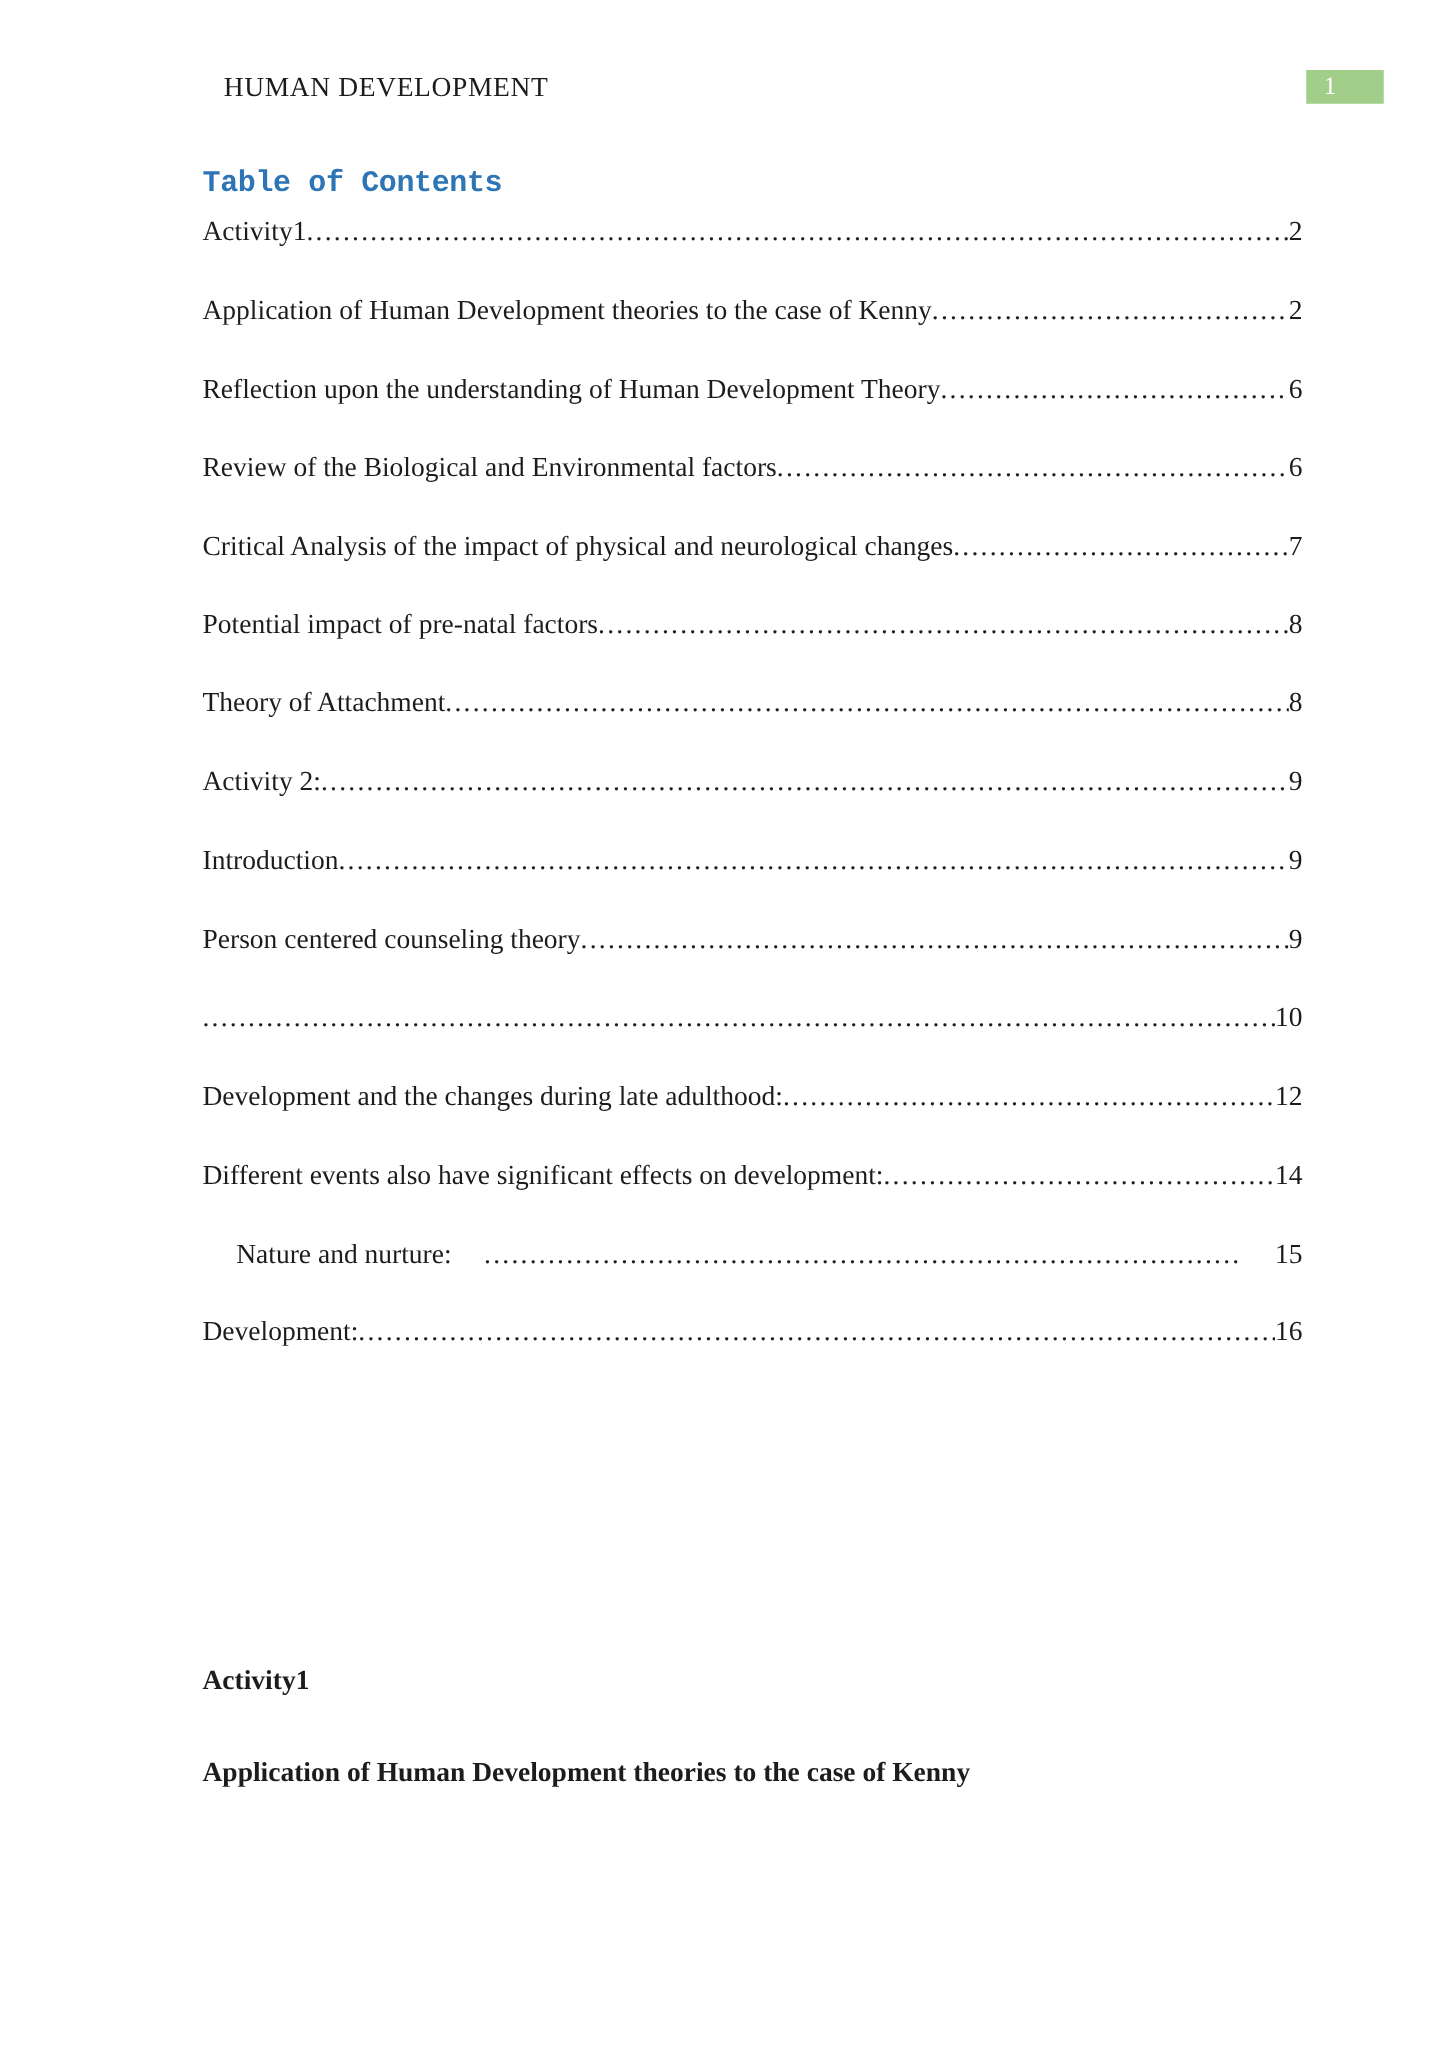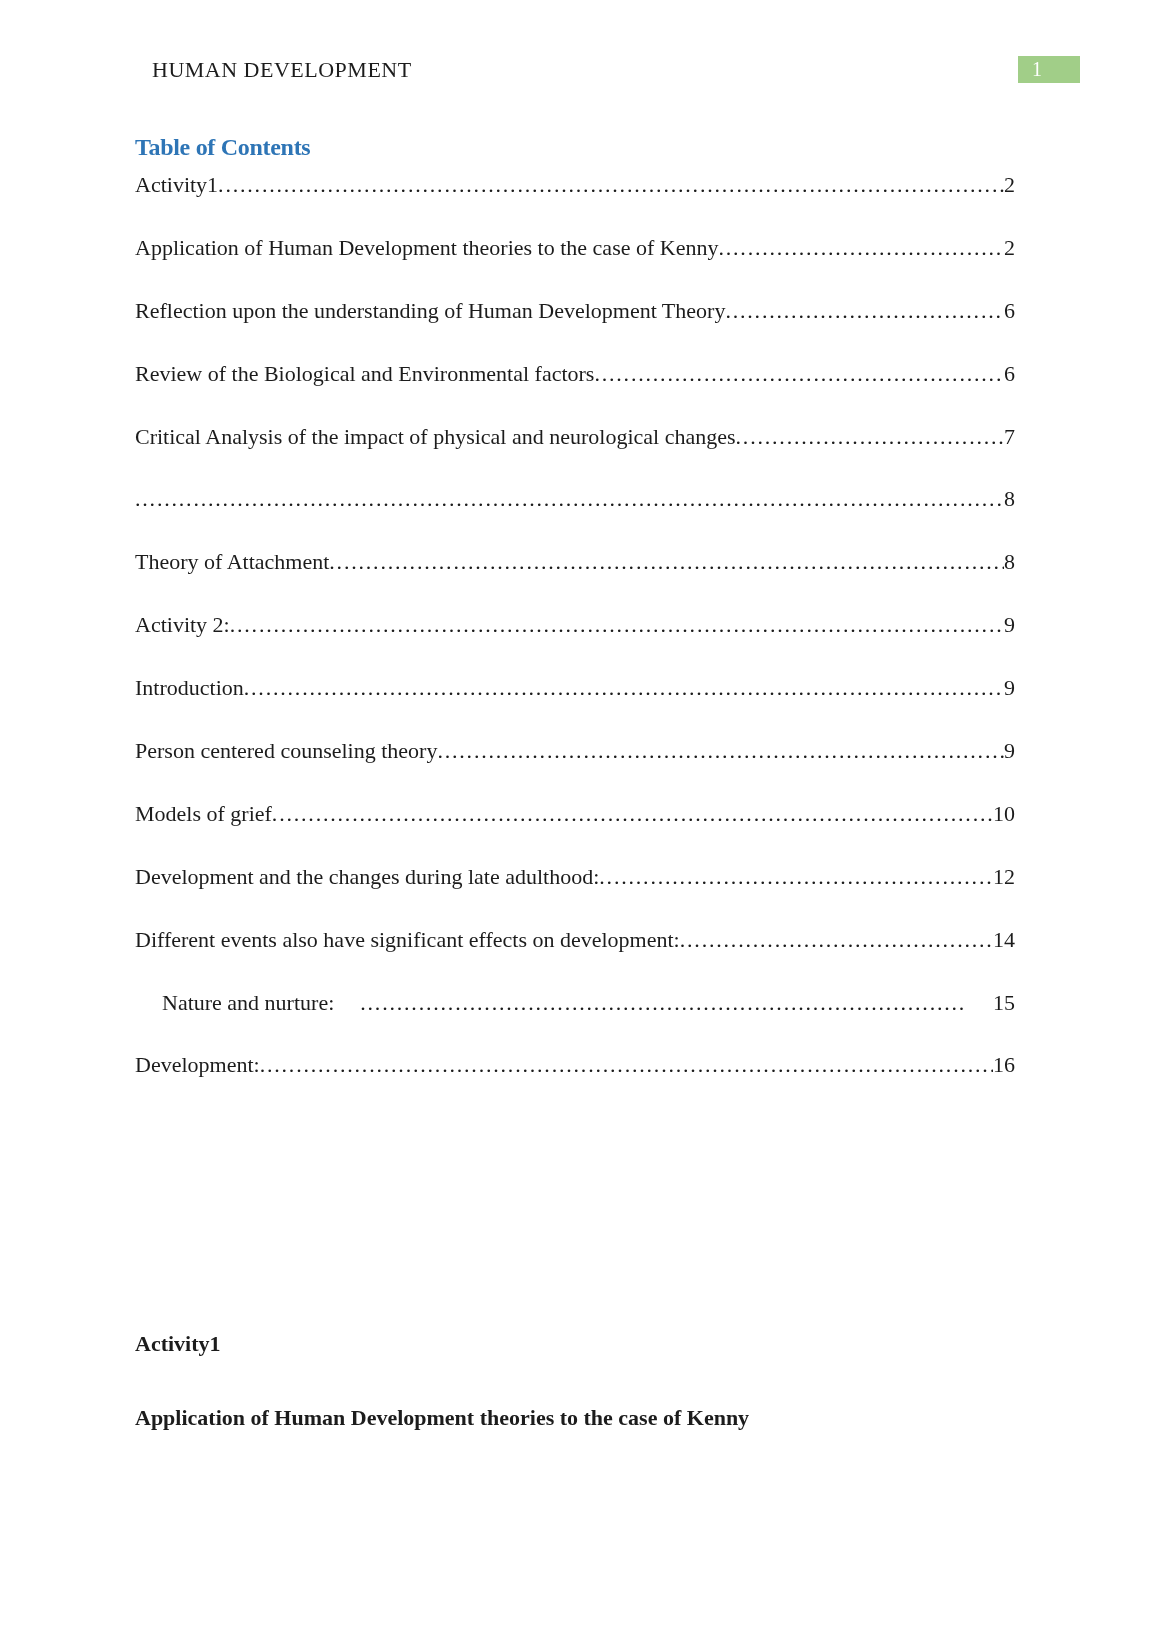--- a/index.html
+++ b/index.html
@@ -8,20 +8,21 @@
     background: #ffffff;
   }
   .page {
     position: relative;
     width: 1080px;
     height: 1638px;
     background: #ffffff;
     overflow: hidden;
     font-family: "Liberation Serif", "DejaVu Serif", serif;
     color: #1c1c1c;
+    margin-left: 27px;
   }
 
   
   .running-head {
     position: absolute;
     left: 152px;
     top: 57px;
     font-size: 22px;
     line-height: 26px;
     letter-spacing: 0.5px;
@@ -42,21 +43,21 @@
     font-size: 20px;
     padding-left: 14px;
   }
 
   
   .toc-heading {
     position: absolute;
     left: 135px;
     top: 133px;
     margin: 0;
-    font-family: Liberation Serif, serif;
+    font-family: Liberation Mono, monospace;
     font-weight: bold;
     font-size: 24px;
     line-height: 29px;
     letter-spacing: -0.3px;
     color: #2e75b6;
     white-space: nowrap;
   }
 
   
   .toc {
@@ -133,20 +134,21 @@
       <span class="toc-label">Review of the Biological and Environmental factors</span>
         <span class="toc-dots"></span>
         <span class="toc-page">6</span>
     </div>
     <div class="toc-row">
       <span class="toc-label">Critical Analysis of the impact of physical and neurological changes</span>
         <span class="toc-dots"></span>
         <span class="toc-page">7</span>
     </div>
     <div class="toc-row">
+      <span class="toc-label">Potential impact of pre-natal factors</span>
         <span class="toc-dots"></span>
         <span class="toc-page">8</span>
     </div>
     <div class="toc-row">
       <span class="toc-label">Theory of Attachment</span>
         <span class="toc-dots"></span>
         <span class="toc-page">8</span>
     </div>
     <div class="toc-row">
       <span class="toc-label">Activity 2:</span>
@@ -157,21 +159,20 @@
       <span class="toc-label">Introduction</span>
         <span class="toc-dots"></span>
         <span class="toc-page">9</span>
     </div>
     <div class="toc-row">
       <span class="toc-label">Person centered counseling theory</span>
         <span class="toc-dots"></span>
         <span class="toc-page">9</span>
     </div>
     <div class="toc-row">
-      <span class="toc-label">Models of grief</span>
         <span class="toc-dots"></span>
         <span class="toc-page">10</span>
     </div>
     <div class="toc-row">
       <span class="toc-label">Development and the changes during late adulthood:</span>
         <span class="toc-dots"></span>
         <span class="toc-page">12</span>
     </div>
     <div class="toc-row">
       <span class="toc-label">Different events also have significant effects on development:</span>

